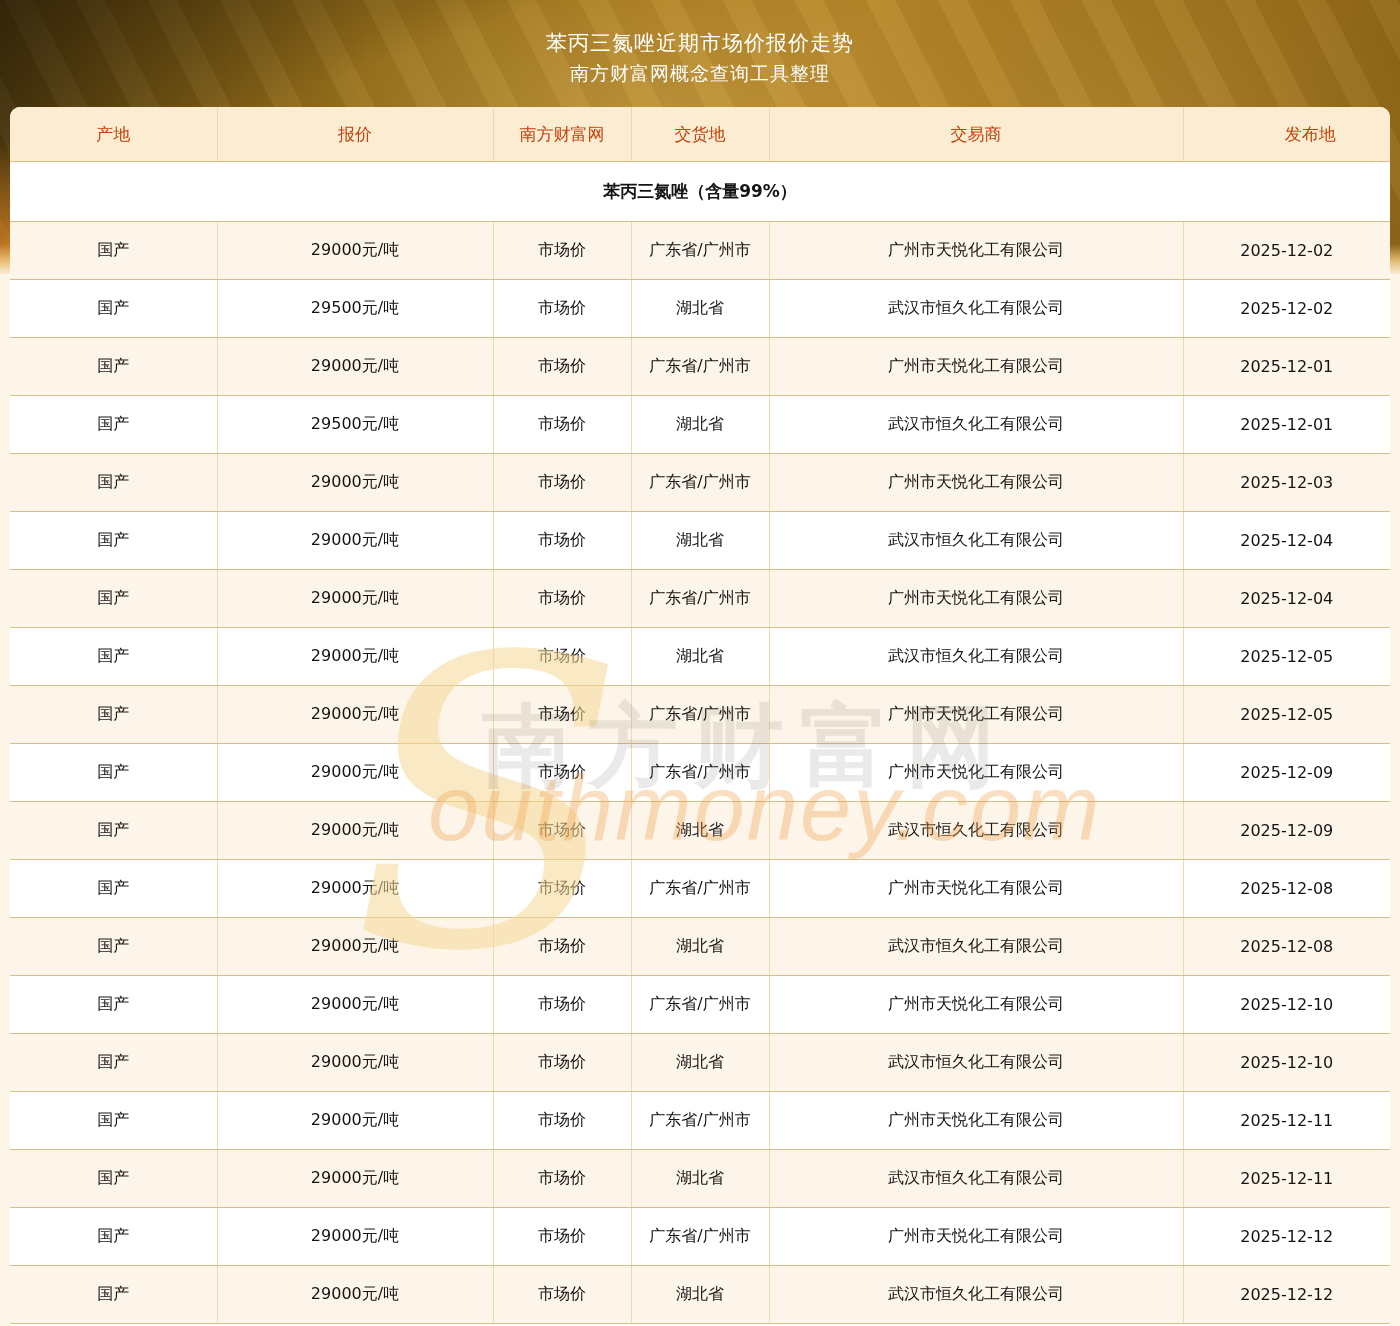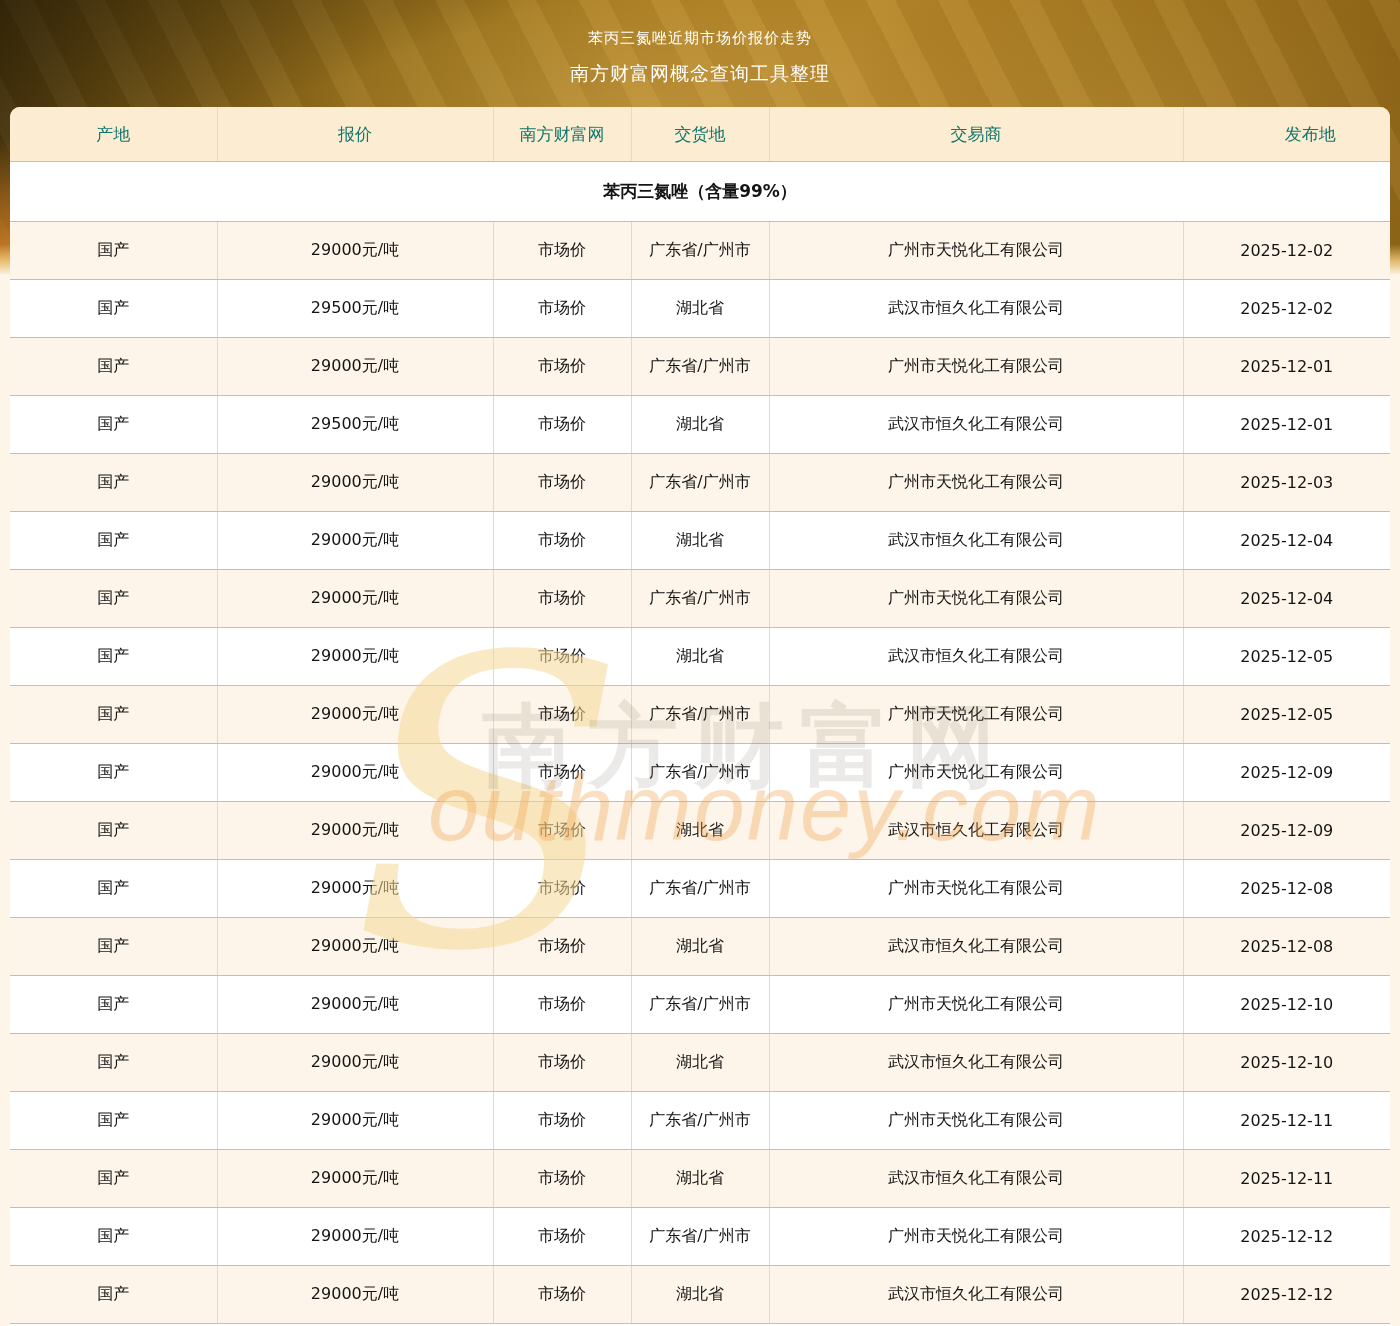--- a/index.html
+++ b/index.html
@@ -18,31 +18,31 @@
       radial-gradient(420px 260px at 1150px 150px, rgba(255,225,150,.12), rgba(255,225,150,0) 70%),
       linear-gradient(160deg, rgba(35,24,6,.55) 0%, rgba(35,24,6,0) 26%),
       repeating-linear-gradient(63deg, rgba(255,240,200,.05) 0 26px, rgba(60,40,8,.06) 26px 64px),
       linear-gradient(100deg,#46350d 0%,#6b4f12 10%,#97701b 26%,#b08122 45%,#b8882a 60%,#a3761e 80%,#8f6517 100%);
   }
   .banner::after{
     content:"";position:absolute;left:0;bottom:0;width:100%;height:30px;
     background:linear-gradient(to bottom, rgba(240,203,129,0) 0%, rgba(238,199,124,.85) 55%, #f9eed7 100%);
   }
   .titles{position:absolute;left:0;top:0;width:1400px;z-index:2;text-align:center;color:#ffffff;}
-  .title-1{position:absolute;top:29px;left:0;width:100%;font-size:15px;letter-spacing:1px;}
+  .title-1{position:absolute;top:29px;left:0;width:100%;font-size:21px;letter-spacing:1px;}
   .title-2{position:absolute;top:61px;left:0;width:100%;font-size:19px;letter-spacing:1px;}
 
   
   .table-wrap{
     position:absolute;left:10px;top:107px;width:1380px;z-index:1;
     border-radius:10px 10px 0 0;overflow:hidden;background:#ffffff;
   }
   table{width:100%;border-collapse:collapse;table-layout:fixed;}
   th{
-    height:52px;background:#fcecd2;font-weight:normal;font-size:17px;color:#0f766e;
+    height:52px;background:#fcecd2;font-weight:normal;font-size:17px;color:#c2410c;
     border-right:1px solid #eed7b2;border-bottom:1px solid #d9bd85;
   }
   th:last-child{border-right:none;padding-left:48px;}
   tr.subtitle-row td{
     height:57px;background:#ffffff;font-size:17px;text-align:center;
     border-bottom:1px solid #d9bd85;
     font-weight:bold;
   }
   tbody.rows td{
     height:55px;font-size:16px;text-align:center;background:#ffffff;

